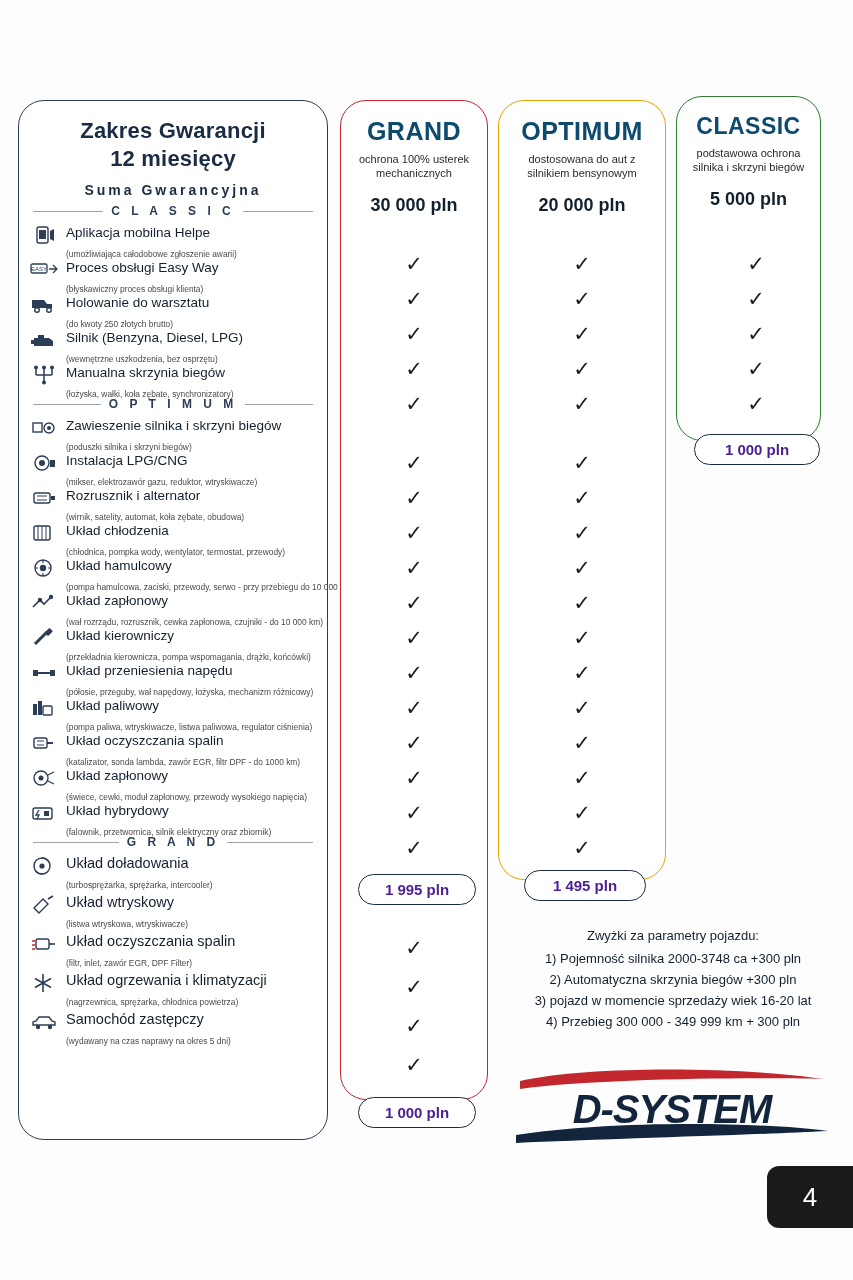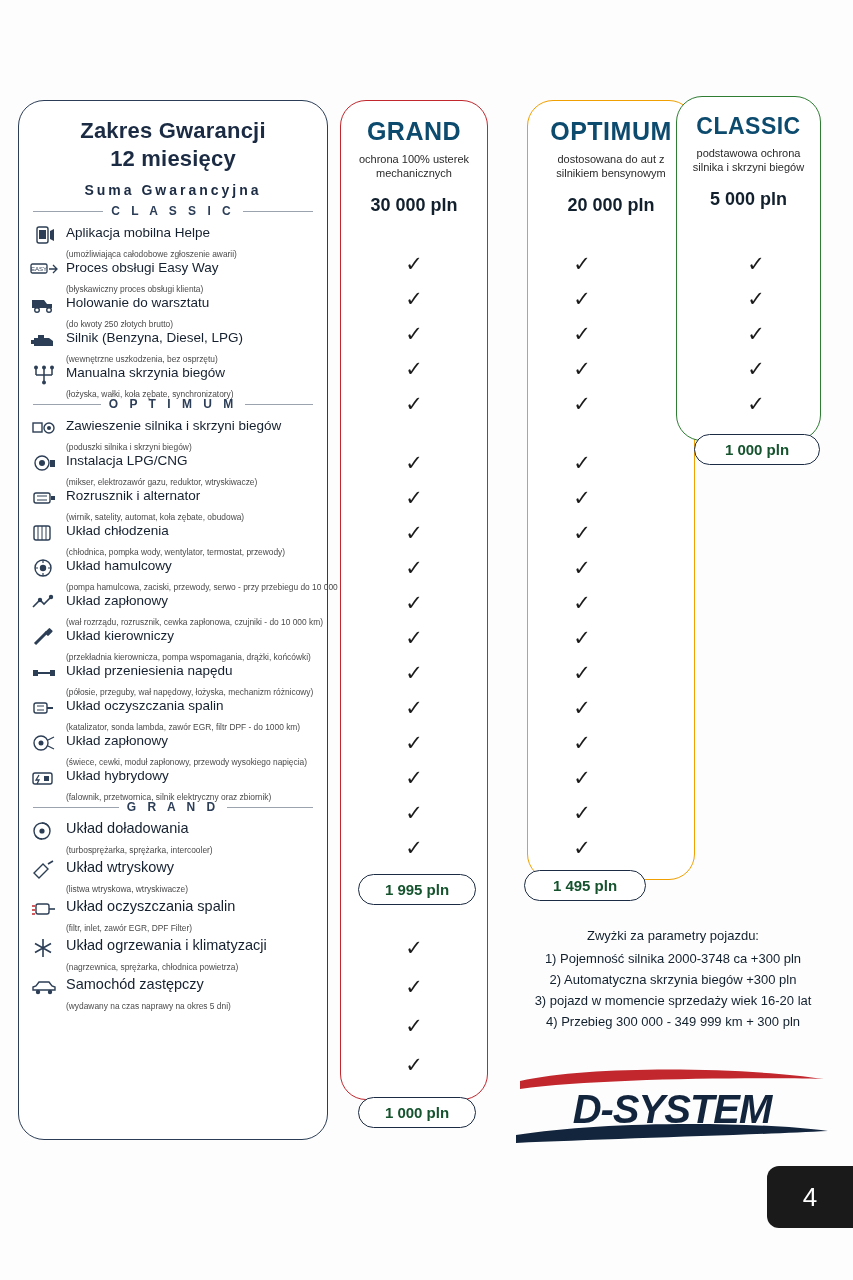--- a/index.html
+++ b/index.html
@@ -108,21 +108,21 @@
   
   .col {
     position: absolute;
     box-sizing: border-box;
     border-radius: 26px;
     border-width: 1.6px;
     border-style: solid;
     background: #ffffff;
   }
   .col-grand   { left: 340px; top: 100px;  width: 148px; height: 1000px; border-color: #c1272d; }
-  .col-optimum { left: 498px; top: 100px;  width: 168px; height: 780px;  border-color: #f0a000; margin-left: 29px; }
+  .col-optimum { left: 498px; top: 100px;  width: 168px; height: 780px;  border-color: #f0a000; }
   .col-classic { left: 676px; top: 96px;  width: 145px; height: 345px;  border-color: #2e7d32; }
 
   .col-head {
     text-align: center;
     padding-top: 16px;
   }
   .col-name {
     font-size: 25px;
     font-weight: bold;
     letter-spacing: .5px;
@@ -161,21 +161,21 @@
   .chk.tall { height: 39px; }
 
   
   .pill {
     position: absolute;
     border: 1.4px solid #1b2b43;
     border-radius: 16px;
     background: #fff;
     font-size: 15px;
     font-weight: bold;
-    color: #14532d;
+    color: #4c1d95;
     text-align: center;
     padding: 6px 0;
   }
   .pill-classic { left: 694px; top: 434px; width: 124px; }
   .pill-optimum { left: 524px; top: 870px; width: 120px; }
   .pill-grand-mid { left: 358px; top: 874px; width: 116px; }
   .pill-grand-bot { left: 358px; top: 1097px; width: 116px; }
 
   
   .notes {
@@ -424,20 +424,33 @@
             </svg>
         </span>
         <span class="txt">
           <span class="name">Układ przeniesienia napędu</span>
           <span class="desc" style="display:block">(półosie, przeguby, wał napędowy, łożyska, mechanizm różnicowy)</span>
         </span>
       </div>
       <div class="feat">
         <span class="ic">
           <svg width="28" height="20" viewBox="0 0 28 20">
+              <rect x="3" y="6" width="4" height="11" fill="#2c3e55"></rect>
+              <rect x="8" y="3" width="4" height="14" fill="#2c3e55"></rect>
+              <rect x="13" y="8" width="9" height="9" rx="1" fill="none" stroke="#2c3e55" stroke-width="1.4"></rect>
+            </svg>
+        </span>
+        <span class="txt">
+          <span class="name">Układ paliwowy</span>
+          <span class="desc" style="display:block">(pompa paliwa, wtryskiwacze, listwa paliwowa, regulator ciśnienia)</span>
+        </span>
+      </div>
+      <div class="feat">
+        <span class="ic">
+          <svg width="28" height="20" viewBox="0 0 28 20">
               <rect x="4" y="5" width="13" height="10" rx="2" fill="none" stroke="#2c3e55" stroke-width="1.4"></rect>
               <path d="M17 10 h6" stroke="#2c3e55" stroke-width="2"></path>
               <path d="M7 8 h7 M7 12 h7" stroke="#2c3e55" stroke-width="1"></path>
             </svg>
         </span>
         <span class="txt">
           <span class="name">Układ oczyszczania spalin</span>
           <span class="desc" style="display:block">(katalizator, sonda lambda, zawór EGR, filtr DPF - do 1000 km)</span>
         </span>
       </div>

